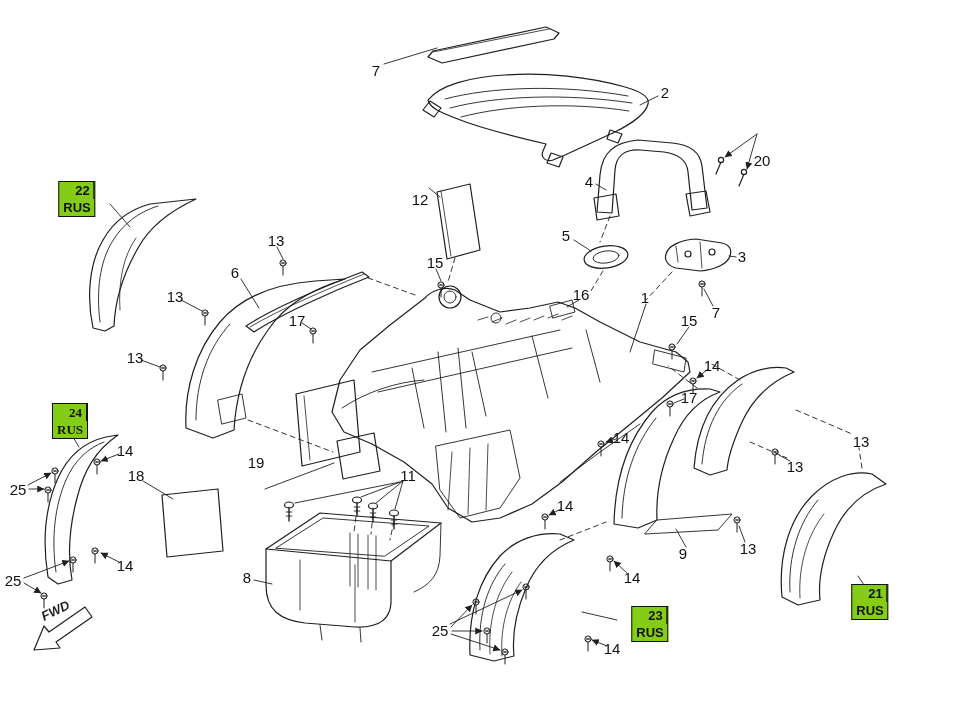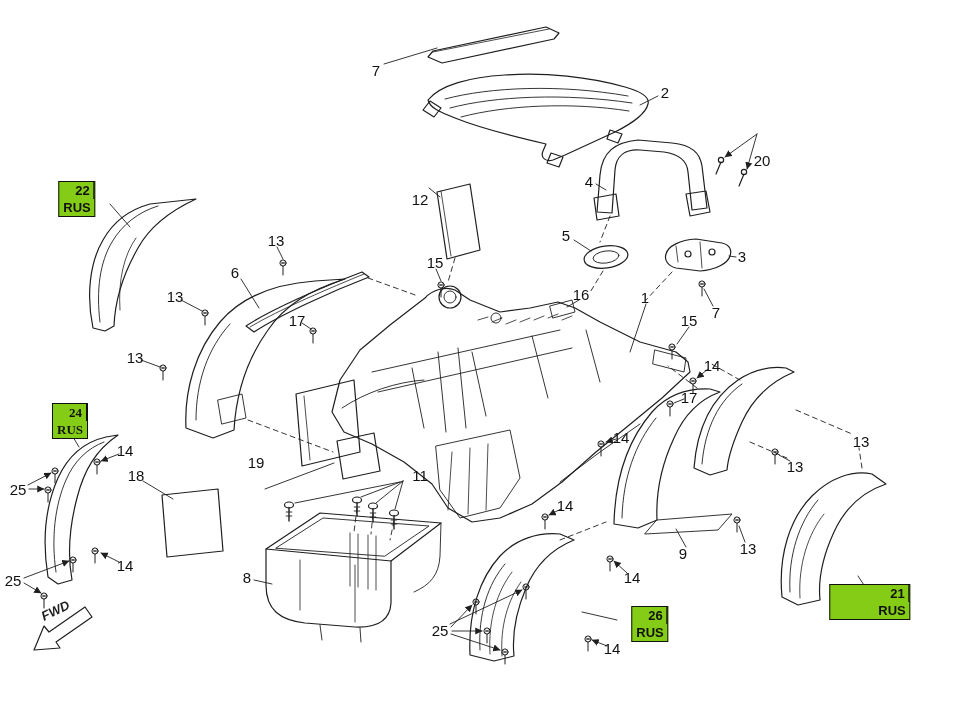--- a/index.html
+++ b/index.html
@@ -301,41 +301,41 @@
       <div class="callout" style="left: 135px; top: 357px;">13</div>
       <div class="callout" style="left: 712px; top: 365px;">14</div>
       <div class="callout" style="left: 689px; top: 397px;">17</div>
       <div class="callout" style="left: 621px; top: 437px;">14</div>
       <div class="callout" style="left: 861px; top: 441px;">13</div>
       <div class="callout" style="left: 125px; top: 450px;">14</div>
       <div class="callout" style="left: 795px; top: 466px;">13</div>
       <div class="callout" style="left: 136px; top: 475px;">18</div>
       <div class="callout" style="left: 18px; top: 489px;">25</div>
       <div class="callout" style="left: 256px; top: 462px;">19</div>
-      <div class="callout" style="left: 420px; top: 475px;">11</div>
+      <div class="callout" style="left: 408px; top: 475px;">11</div>
       <div class="callout" style="left: 565px; top: 505px;">14</div>
       <div class="callout" style="left: 683px; top: 553px;">9</div>
       <div class="callout" style="left: 748px; top: 548px;">13</div>
       <div class="callout" style="left: 125px; top: 565px;">14</div>
       <div class="callout" style="left: 13px; top: 580px;">25</div>
       <div class="callout" style="left: 247px; top: 577px;">8</div>
       <div class="callout" style="left: 632px; top: 577px;">14</div>
       <div class="callout" style="left: 440px; top: 630px;">25</div>
       <div class="callout" style="left: 612px; top: 648px;">14</div>
       <div class="boxed-label" style="left: 77px; top: 199px;">
         <span class="bnum">22</span>
         <span class="btext">RUS</span>
       </div>
       <div class="boxed-label" style="left: 70px; top: 421px; font-family: Liberation Serif, serif;">
         <span class="bnum">24</span>
         <span class="btext">RUS</span>
       </div>
-      <div class="boxed-label" style="left: 870px; top: 602px; padding-left: 44px;">
+      <div class="boxed-label" style="left: 870px; top: 602px;">
         <span class="bnum">21</span>
         <span class="btext">RUS</span>
       </div>
       <div class="boxed-label" style="left: 650px; top: 624px;">
-        <span class="bnum">26</span>
+        <span class="bnum">23</span>
         <span class="btext">RUS</span>
       </div>
     </div>
 
 </div>
 
 </body></html>

